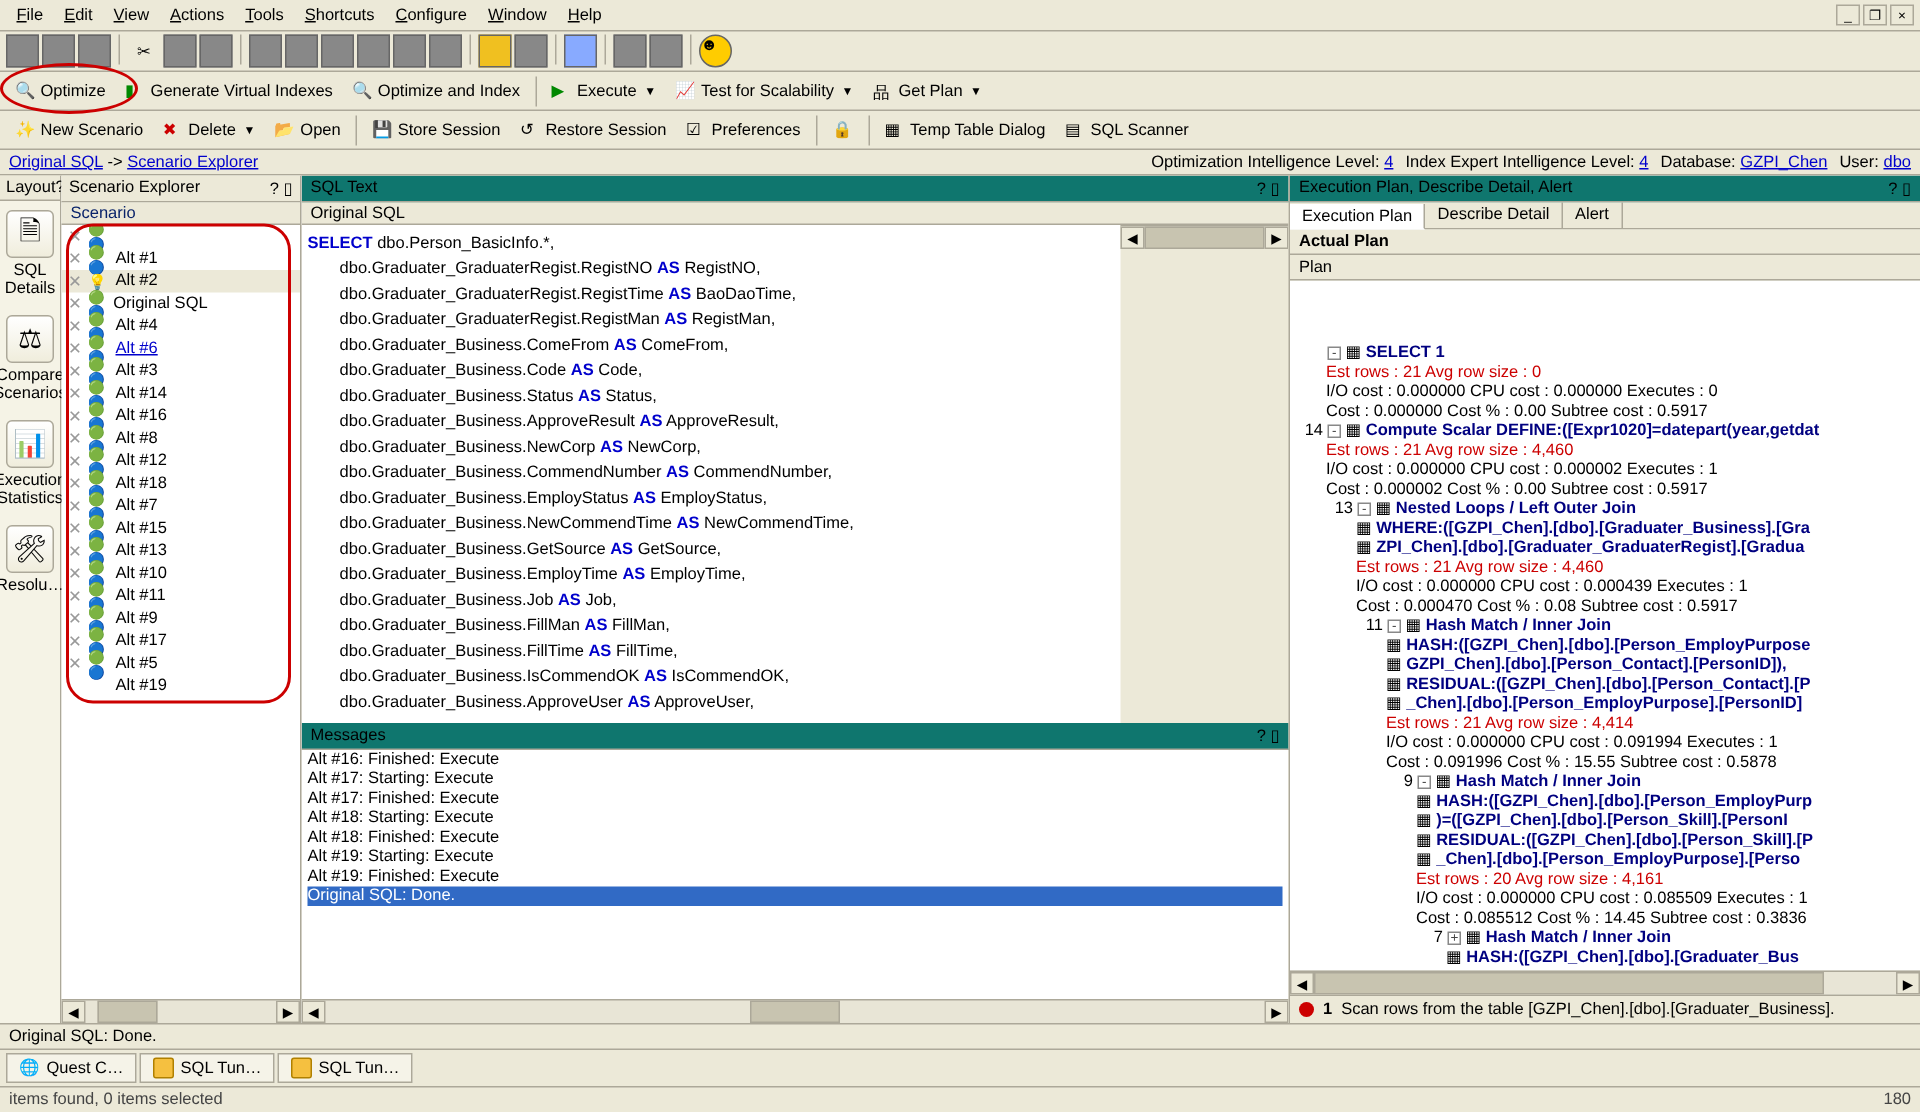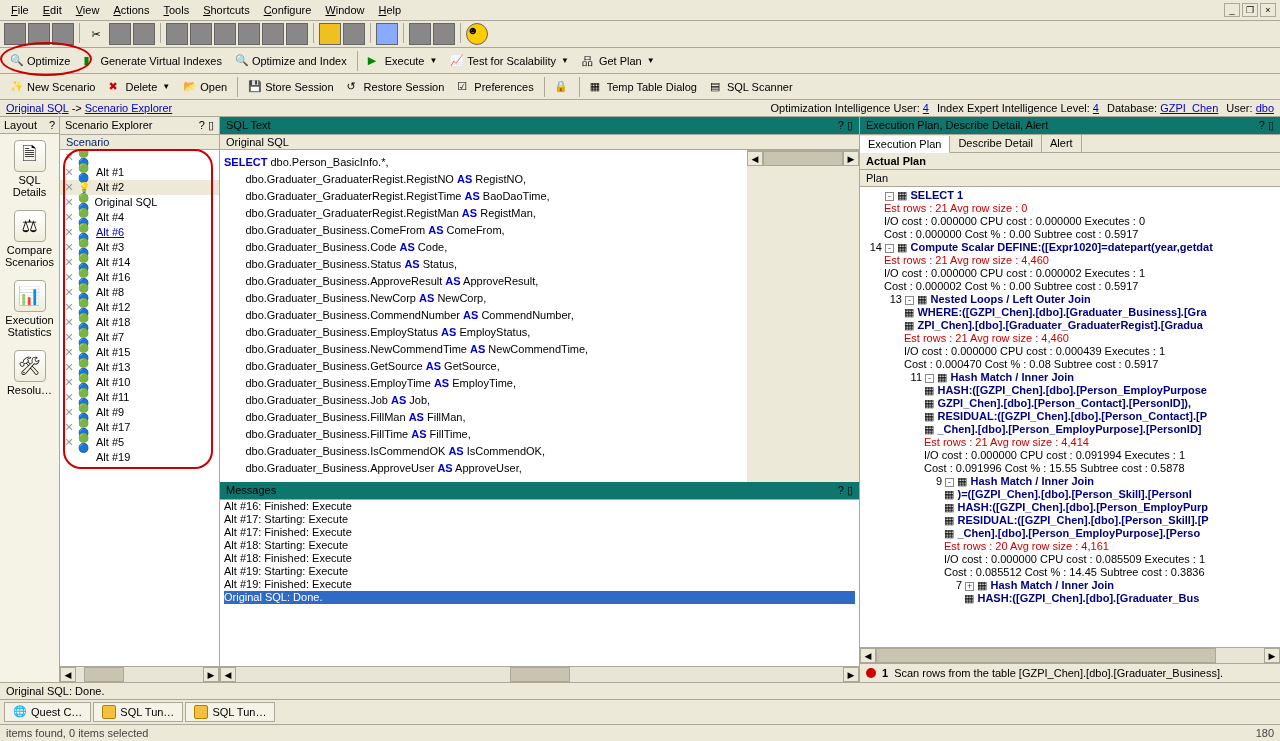--- a/index.html
+++ b/index.html
@@ -14,21 +14,21 @@
 .tbicon { width: 14px; height: 14px; display: inline-block; }
 .sep { width: 1px; height: 20px; background: #aca899; margin: 0 3px; }
 .dropdown-arrow { font-size: 8px; margin-left: 2px; }
 .toolbar-gray-row { display: flex; gap: 2px; padding: 2px 4px; border-bottom: 1px solid #aca899; }
 .graybtn { width: 22px; height: 22px; background: #888; border: 1px solid #666; }
 .context-bar { display: flex; padding: 2px 6px; border-bottom: 1px solid #aca899; font-size: 11px; }
 .context-left a { color: #0000cc; text-decoration: underline; cursor: pointer; }
 .context-right { margin-left: auto; display: flex; gap: 8px; }
 .context-right a { color: #0000cc; text-decoration: underline; cursor: pointer; }
 .main-area { flex: 1; display: flex; overflow: hidden; }
-.left-sidebar { width: 60px; background: #f5f3e6; border-right: 1px solid #aca899; display: flex; flex-direction: column; }
+.left-sidebar { width: 41px; background: #f5f3e6; border-right: 1px solid #aca899; display: flex; flex-direction: column; }
 .left-sidebar-header { padding: 2px 4px; border-bottom: 1px solid #aca899; background: #ece9d8; font-size: 11px; display:flex; justify-content:space-between; }
 .sidebar-btn { display: flex; flex-direction: column; align-items: center; padding: 6px 2px; cursor: default; text-align: center; font-size: 11px; }
 .sidebar-btn-icon { width: 32px; height: 32px; margin-bottom: 2px; border: 1px solid #aca899; border-radius: 4px; background: linear-gradient(#fff,#f0eddc); display:flex; align-items:center; justify-content:center; font-size:18px; }
 .scenario-panel { width: 160px; border-right: 1px solid #aca899; display: flex; flex-direction: column; background: #fff; }
 .scenario-header { padding: 2px 5px; background: #ece9d8; border-bottom: 1px solid #aca899; display: flex; justify-content: space-between; }
 .scenario-sub { padding: 1px 6px; color: #0a246a; font-weight: normal; border-bottom:1px solid #aca899; background:#ece9d8;}
 .scenario-list { flex: 1; overflow: auto; }
 .scenario-item { display: flex; align-items: center; padding: 0 4px; gap: 4px; cursor: default; height: 15px; }
 .scenario-item.selected { background: #ece9d8; }
 .del-x { color: #999; width: 10px; font-size: 11px; text-align:center; }
@@ -42,21 +42,21 @@
 .sql-body .kw { color: #0000cc; font-weight: bold; }
 .sql-body .line { padding: 0 4px; }
 .messages-body { flex: 1; overflow: auto; background: #fff; padding: 0 4px; line-height: 13px; }
 .messages-body .msg-line.sel { background: #316ac5; color: #fff; }
 .right-panel { width: 420px; display: flex; flex-direction: column; background: #fff; }
 .tabs { display: flex; background: #ece9d8; border-bottom: 1px solid #aca899; }
 .tab { padding: 2px 8px; border-right: 1px solid #aca899; cursor: default; }
 .tab.active { background: #fff; border-bottom: 1px solid #fff; position: relative; top: 1px; }
 .actual-plan-label { padding: 2px 6px; background: #ece9d8; border-bottom: 1px solid #aca899; font-weight: bold; }
 .plan-header { padding: 2px 6px; background: #ece9d8; border-bottom: 1px solid #aca899; }
-.plan-tree { flex: 1; overflow: auto; font-size: 11px; padding: 2px 0; line-height: 13px; }
+.plan-tree { flex: 1; overflow: auto; font-size: 11px; padding: 2px 0; line-height: 13px; margin-top: 40px; }
 .plan-line { white-space: nowrap; }
 .plan-line .title { color: #000080; font-weight: bold; }
 .plan-line .stat-red { color: #cc0000; }
 .plan-line .stat-blk { color: #000; }
 .plan-line .rownum { color: #000; display: inline-block; text-align: right; width: 18px; }
 .ind0 { padding-left: 4px; } .ind1 { padding-left: 24px; } .ind2 { padding-left: 44px; } .ind3 { padding-left: 64px; } .ind4 { padding-left: 84px; } .ind5 { padding-left: 104px; }
 .status-scan { display: flex; align-items:center; gap:6px; padding: 3px 6px; border-top: 1px solid #aca899; background:#ece9d8;}
 .red-dot { width:10px; height:10px; background:#c00; border-radius:50%; }
 .status-bar { padding: 2px 6px; border-top: 1px solid #aca899; }
 .taskbar { display: flex; padding: 2px 4px; border-top: 1px solid #aca899; gap: 2px; }
@@ -193,21 +193,21 @@
     </div>
 </div>
 
 <div class="context-bar">
   <div class="context-left">
     <a>Original SQL</a>
     <span>-&gt;</span>
     <a>Scenario Explorer</a>
   </div>
   <div class="context-right">
-    <span><span>Optimization Intelligence User:</span> <a>4</a></span>
+    <span><span>Optimization Intelligence Level:</span> <a>4</a></span>
     <span><span>Index Expert Intelligence Level:</span> <a>4</a></span>
     <span><span>Database:</span> <a>GZPI_Chen</a></span>
     <span><span>User:</span> <a>dbo</a></span>
   </div>
 </div>
 
 <div class="main-area">
 
   <div class="left-sidebar">
     <div class="left-sidebar-header">
@@ -422,22 +422,22 @@
         <div class="plan-line ind2"><span class="stat-blk">Cost : 0.000470 Cost % : 0.08 Subtree cost : 0.5917</span></div>
         <div class="plan-line ind2"><span class="rownum">11</span> <span class="toggle">-</span><span>▦</span> <span class="title">Hash Match / Inner Join</span></div>
         <div class="plan-line ind3"><span>▦</span> <span class="title">HASH:([GZPI_Chen].[dbo].[Person_EmployPurpose</span></div>
         <div class="plan-line ind3"><span>▦</span> <span class="title">GZPI_Chen].[dbo].[Person_Contact].[PersonID]),</span></div>
         <div class="plan-line ind3"><span>▦</span> <span class="title">RESIDUAL:([GZPI_Chen].[dbo].[Person_Contact].[P</span></div>
         <div class="plan-line ind3"><span>▦</span> <span class="title">_Chen].[dbo].[Person_EmployPurpose].[PersonID]</span></div>
         <div class="plan-line ind3"><span class="stat-red">Est rows : 21 Avg row size : 4,414</span></div>
         <div class="plan-line ind3"><span class="stat-blk">I/O cost : 0.000000 CPU cost : 0.091994 Executes : 1</span></div>
         <div class="plan-line ind3"><span class="stat-blk">Cost : 0.091996 Cost % : 15.55 Subtree cost : 0.5878</span></div>
         <div class="plan-line ind3"><span class="rownum">9</span> <span class="toggle">-</span><span>▦</span> <span class="title">Hash Match / Inner Join</span></div>
+        <div class="plan-line ind4"><span>▦</span> <span class="title">HASH:([GZPI_Chen].[dbo].[Person_EmployPurp</span></div>
         <div class="plan-line ind4"><span>▦</span> <span class="title">)=([GZPI_Chen].[dbo].[Person_Skill].[PersonI</span></div>
-        <div class="plan-line ind4"><span>▦</span> <span class="title">HASH:([GZPI_Chen].[dbo].[Person_EmployPurp</span></div>
         <div class="plan-line ind4"><span>▦</span> <span class="title">RESIDUAL:([GZPI_Chen].[dbo].[Person_Skill].[P</span></div>
         <div class="plan-line ind4"><span>▦</span> <span class="title">_Chen].[dbo].[Person_EmployPurpose].[Perso</span></div>
         <div class="plan-line ind4"><span class="stat-red">Est rows : 20 Avg row size : 4,161</span></div>
         <div class="plan-line ind4"><span class="stat-blk">I/O cost : 0.000000 CPU cost : 0.085509 Executes : 1</span></div>
         <div class="plan-line ind4"><span class="stat-blk">Cost : 0.085512 Cost % : 14.45 Subtree cost : 0.3836</span></div>
         <div class="plan-line ind4"><span class="rownum">7</span> <span class="toggle">+</span><span>▦</span> <span class="title">Hash Match / Inner Join</span></div>
         <div class="plan-line ind5"><span>▦</span> <span class="title">HASH:([GZPI_Chen].[dbo].[Graduater_Bus</span></div>
       </div>
     <div class="hscroll">
         <div class="arrow">◀</div>

